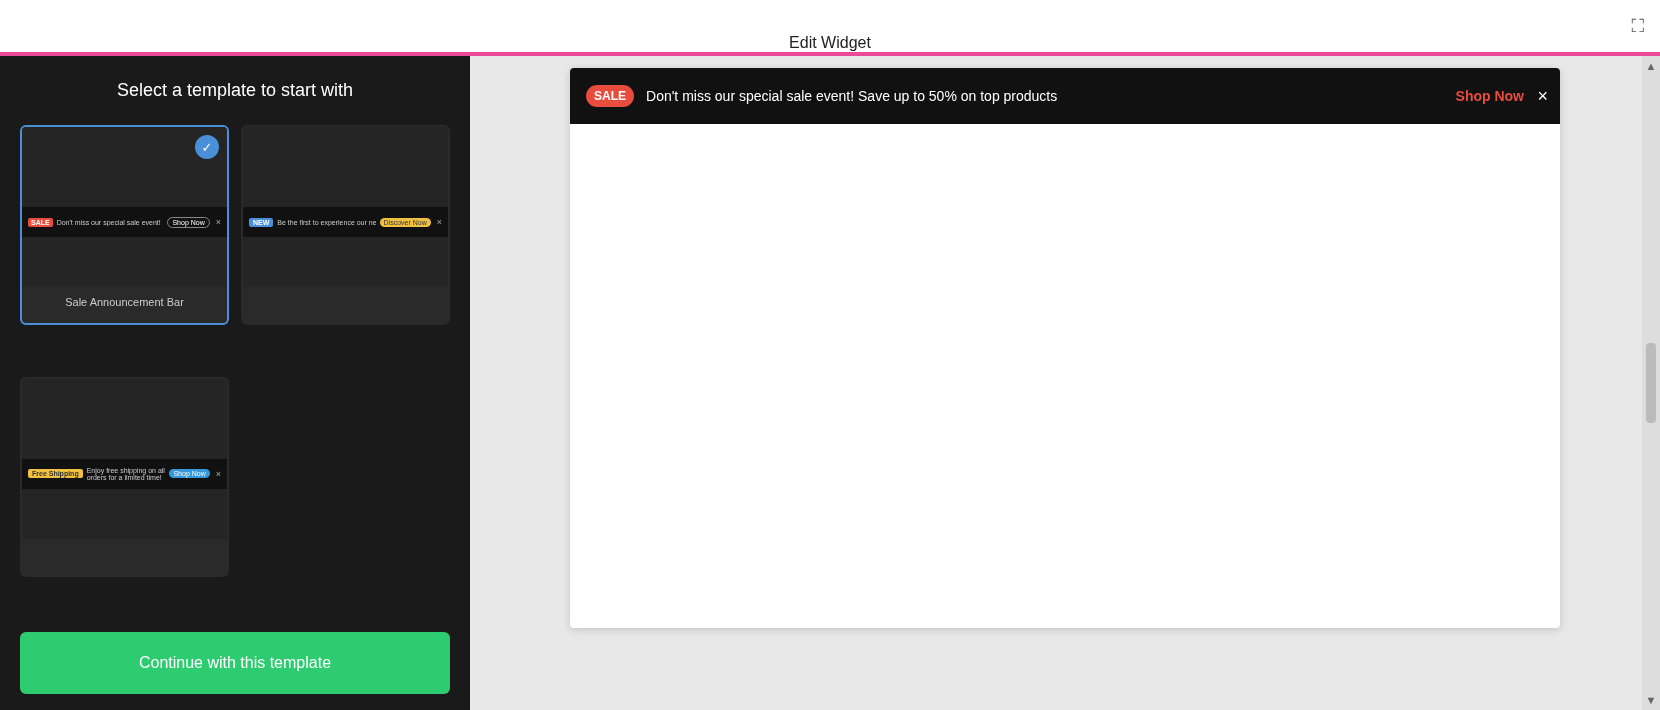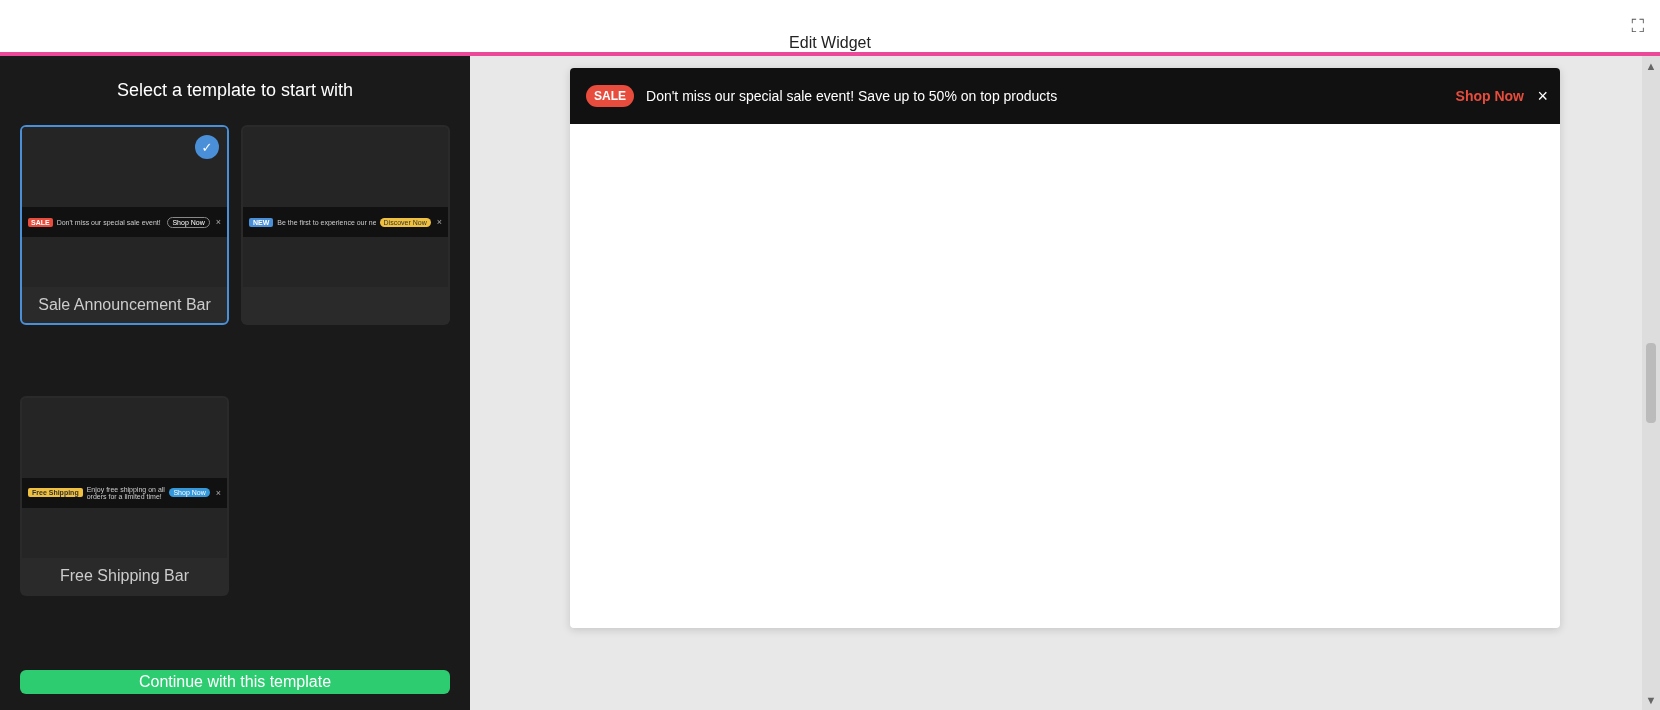--- a/index.html
+++ b/index.html
@@ -105,21 +105,21 @@
       display: flex;
       align-items: center;
       justify-content: center;
       color: white;
       font-size: 13px;
       z-index: 10;
     }
 
     .template-label {
       color: #ccc;
-      font-size: 16px;
+      font-size: 11px;
       text-align: center;
       padding: 8px 4px;
       line-height: 1.3;
     }
 
     
     .mini-bar-preview {
       background: #111;
       width: 100%;
       height: 30px;
@@ -266,21 +266,21 @@
       padding: 1px 4px;
     }
 
     
     .continue-btn {
       margin: 16px 0;
       background: #2ecc71;
       color: #fff;
       border: none;
       border-radius: 6px;
-      padding: 3px;
+      padding: 22px;
       font-size: 16px;
       font-weight: 500;
       cursor: pointer;
       width: 100%;
       text-align: center;
     }
 
     
     .right-panel {
       flex: 1;
@@ -414,21 +414,20 @@
 
       <div class="template-card">
         <div class="template-card-inner">
           <div class="mini-bar-4">
             <span class="mini-free-badge">Free Shipping</span>
             <span class="mini-free-text">Enjoy free shipping on all orders for a limited time!</span>
             <span class="mini-shop-btn2">Shop Now</span>
             <span style="color:#aaa;font-size:9px;margin-left:2px;">×</span>
           </div>
         </div>
-        <div class="template-label">Free Shipping Bar</div>
       </div>
 
     </div>
 
     <button class="continue-btn">Continue with this template</button>
   </div>
 
   <div class="right-panel">
 
     <span class="mobile-icon">📱</span>

